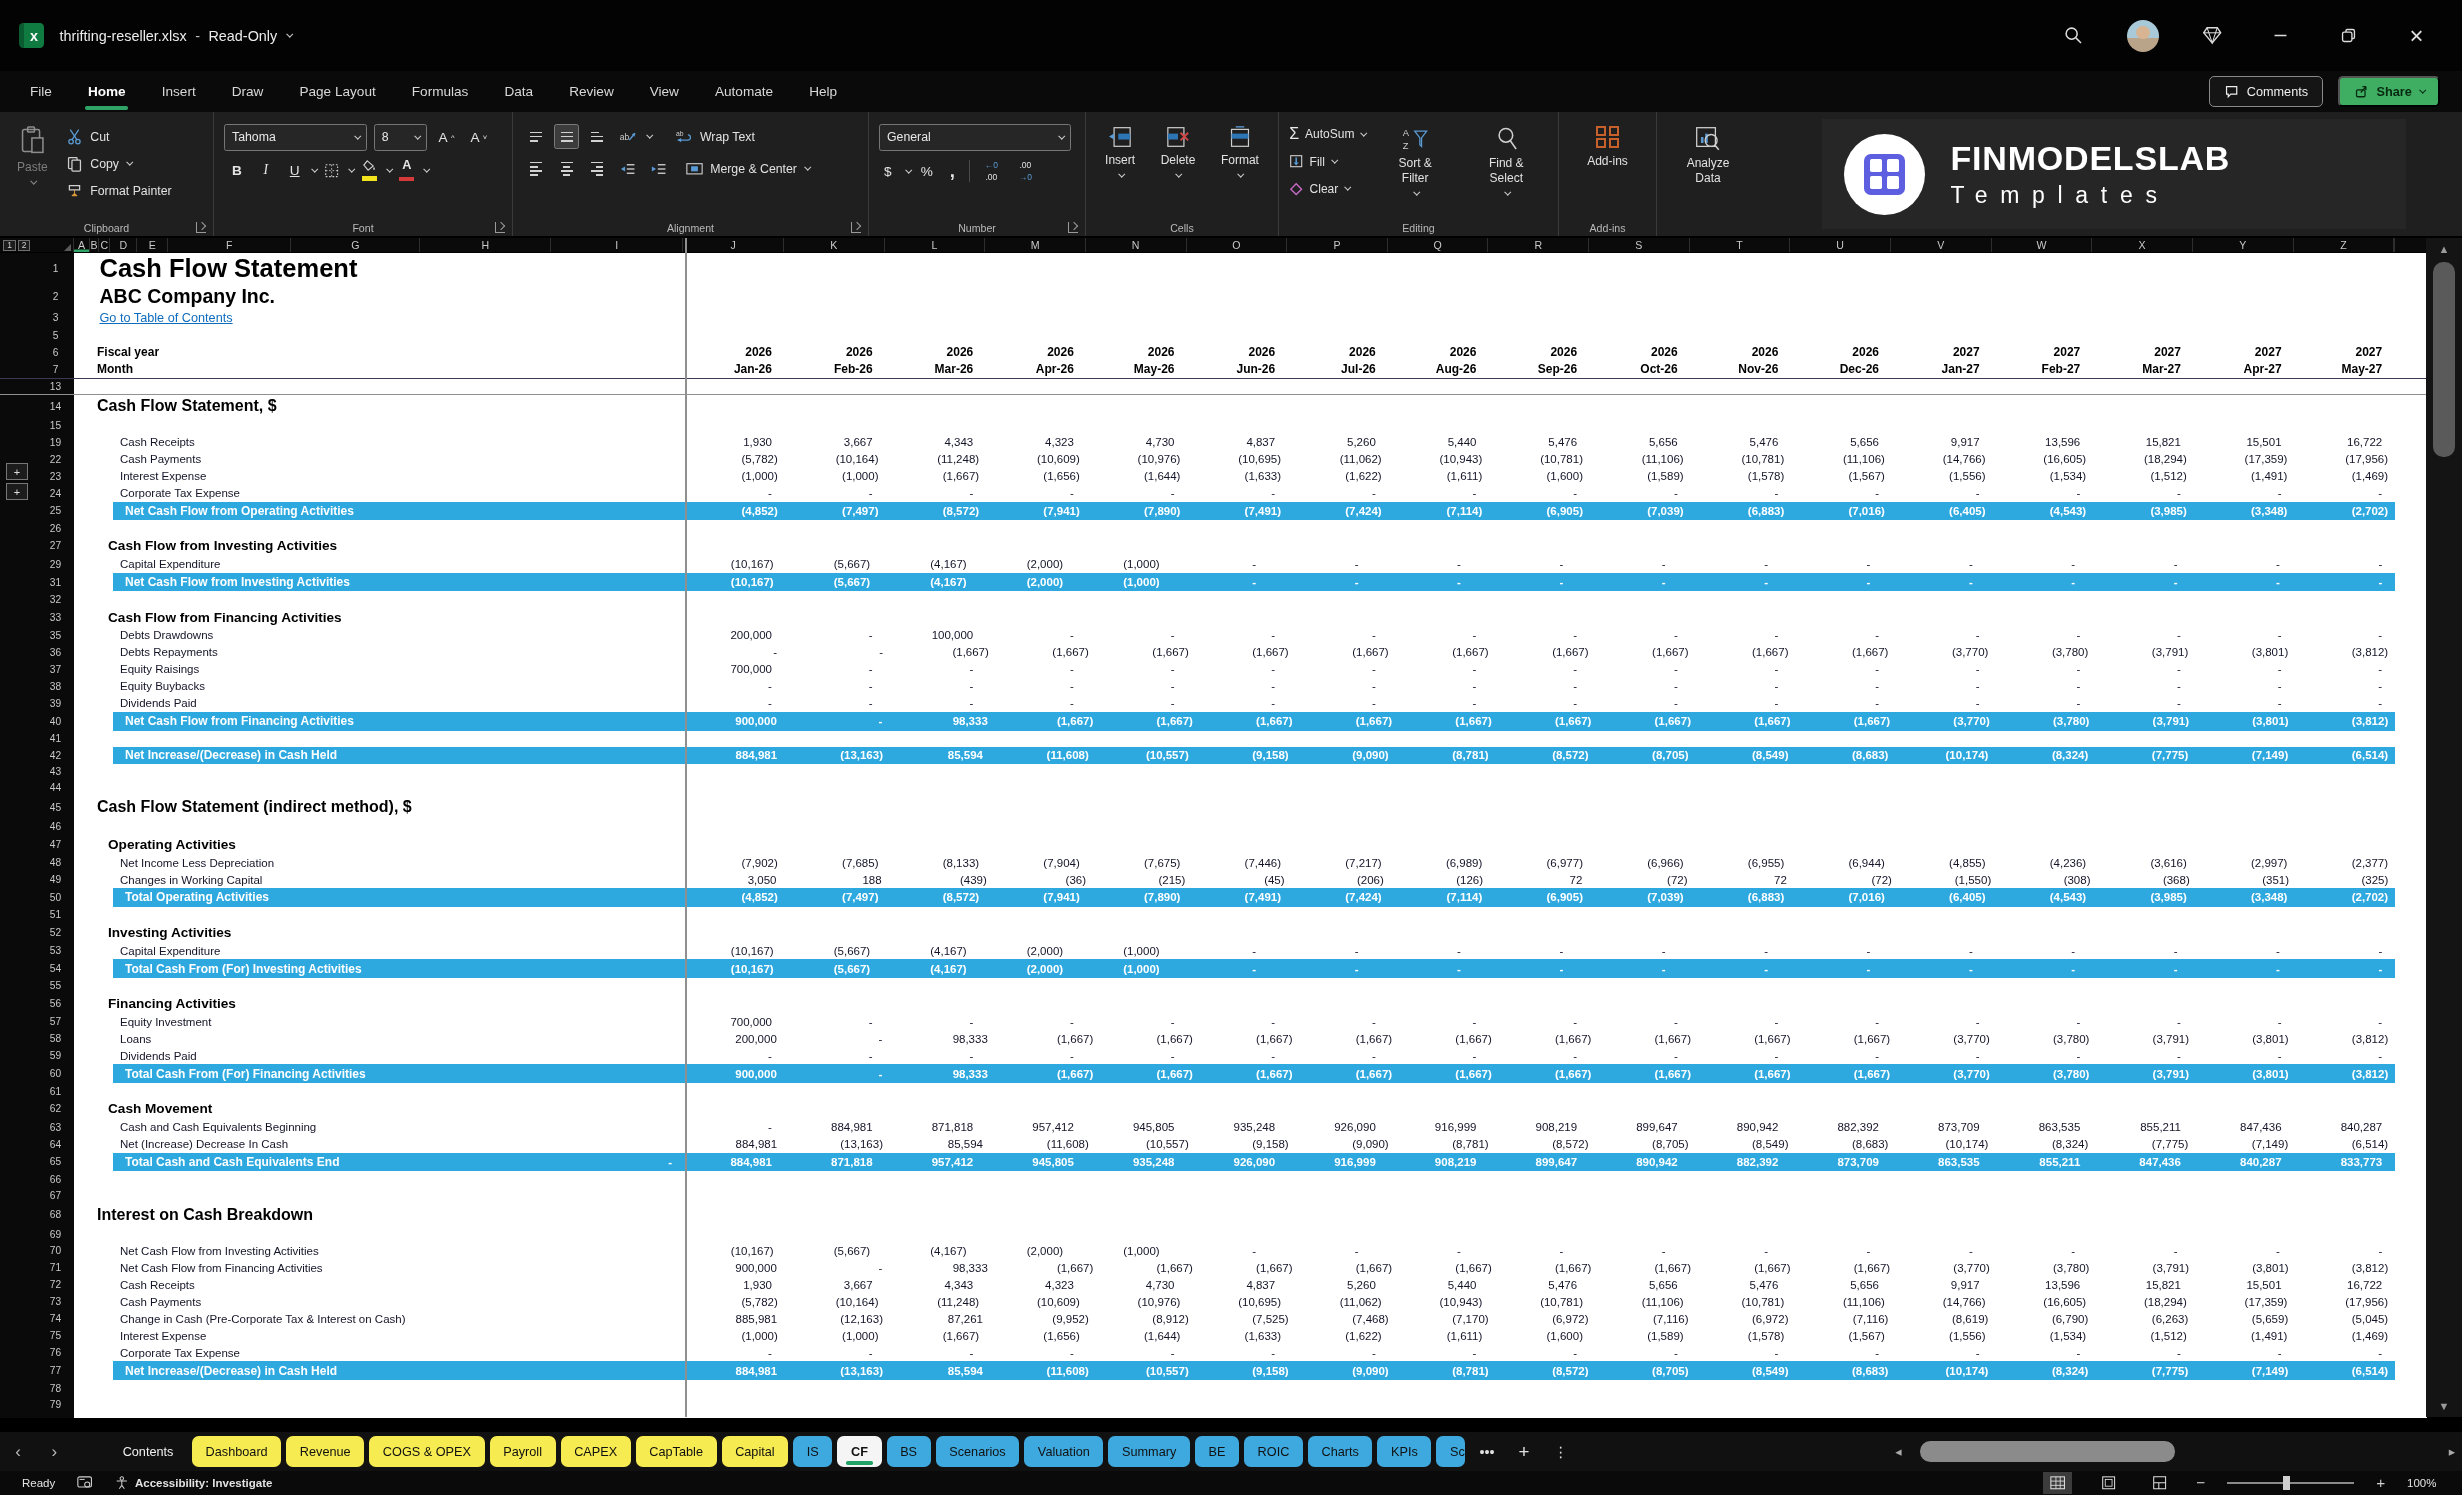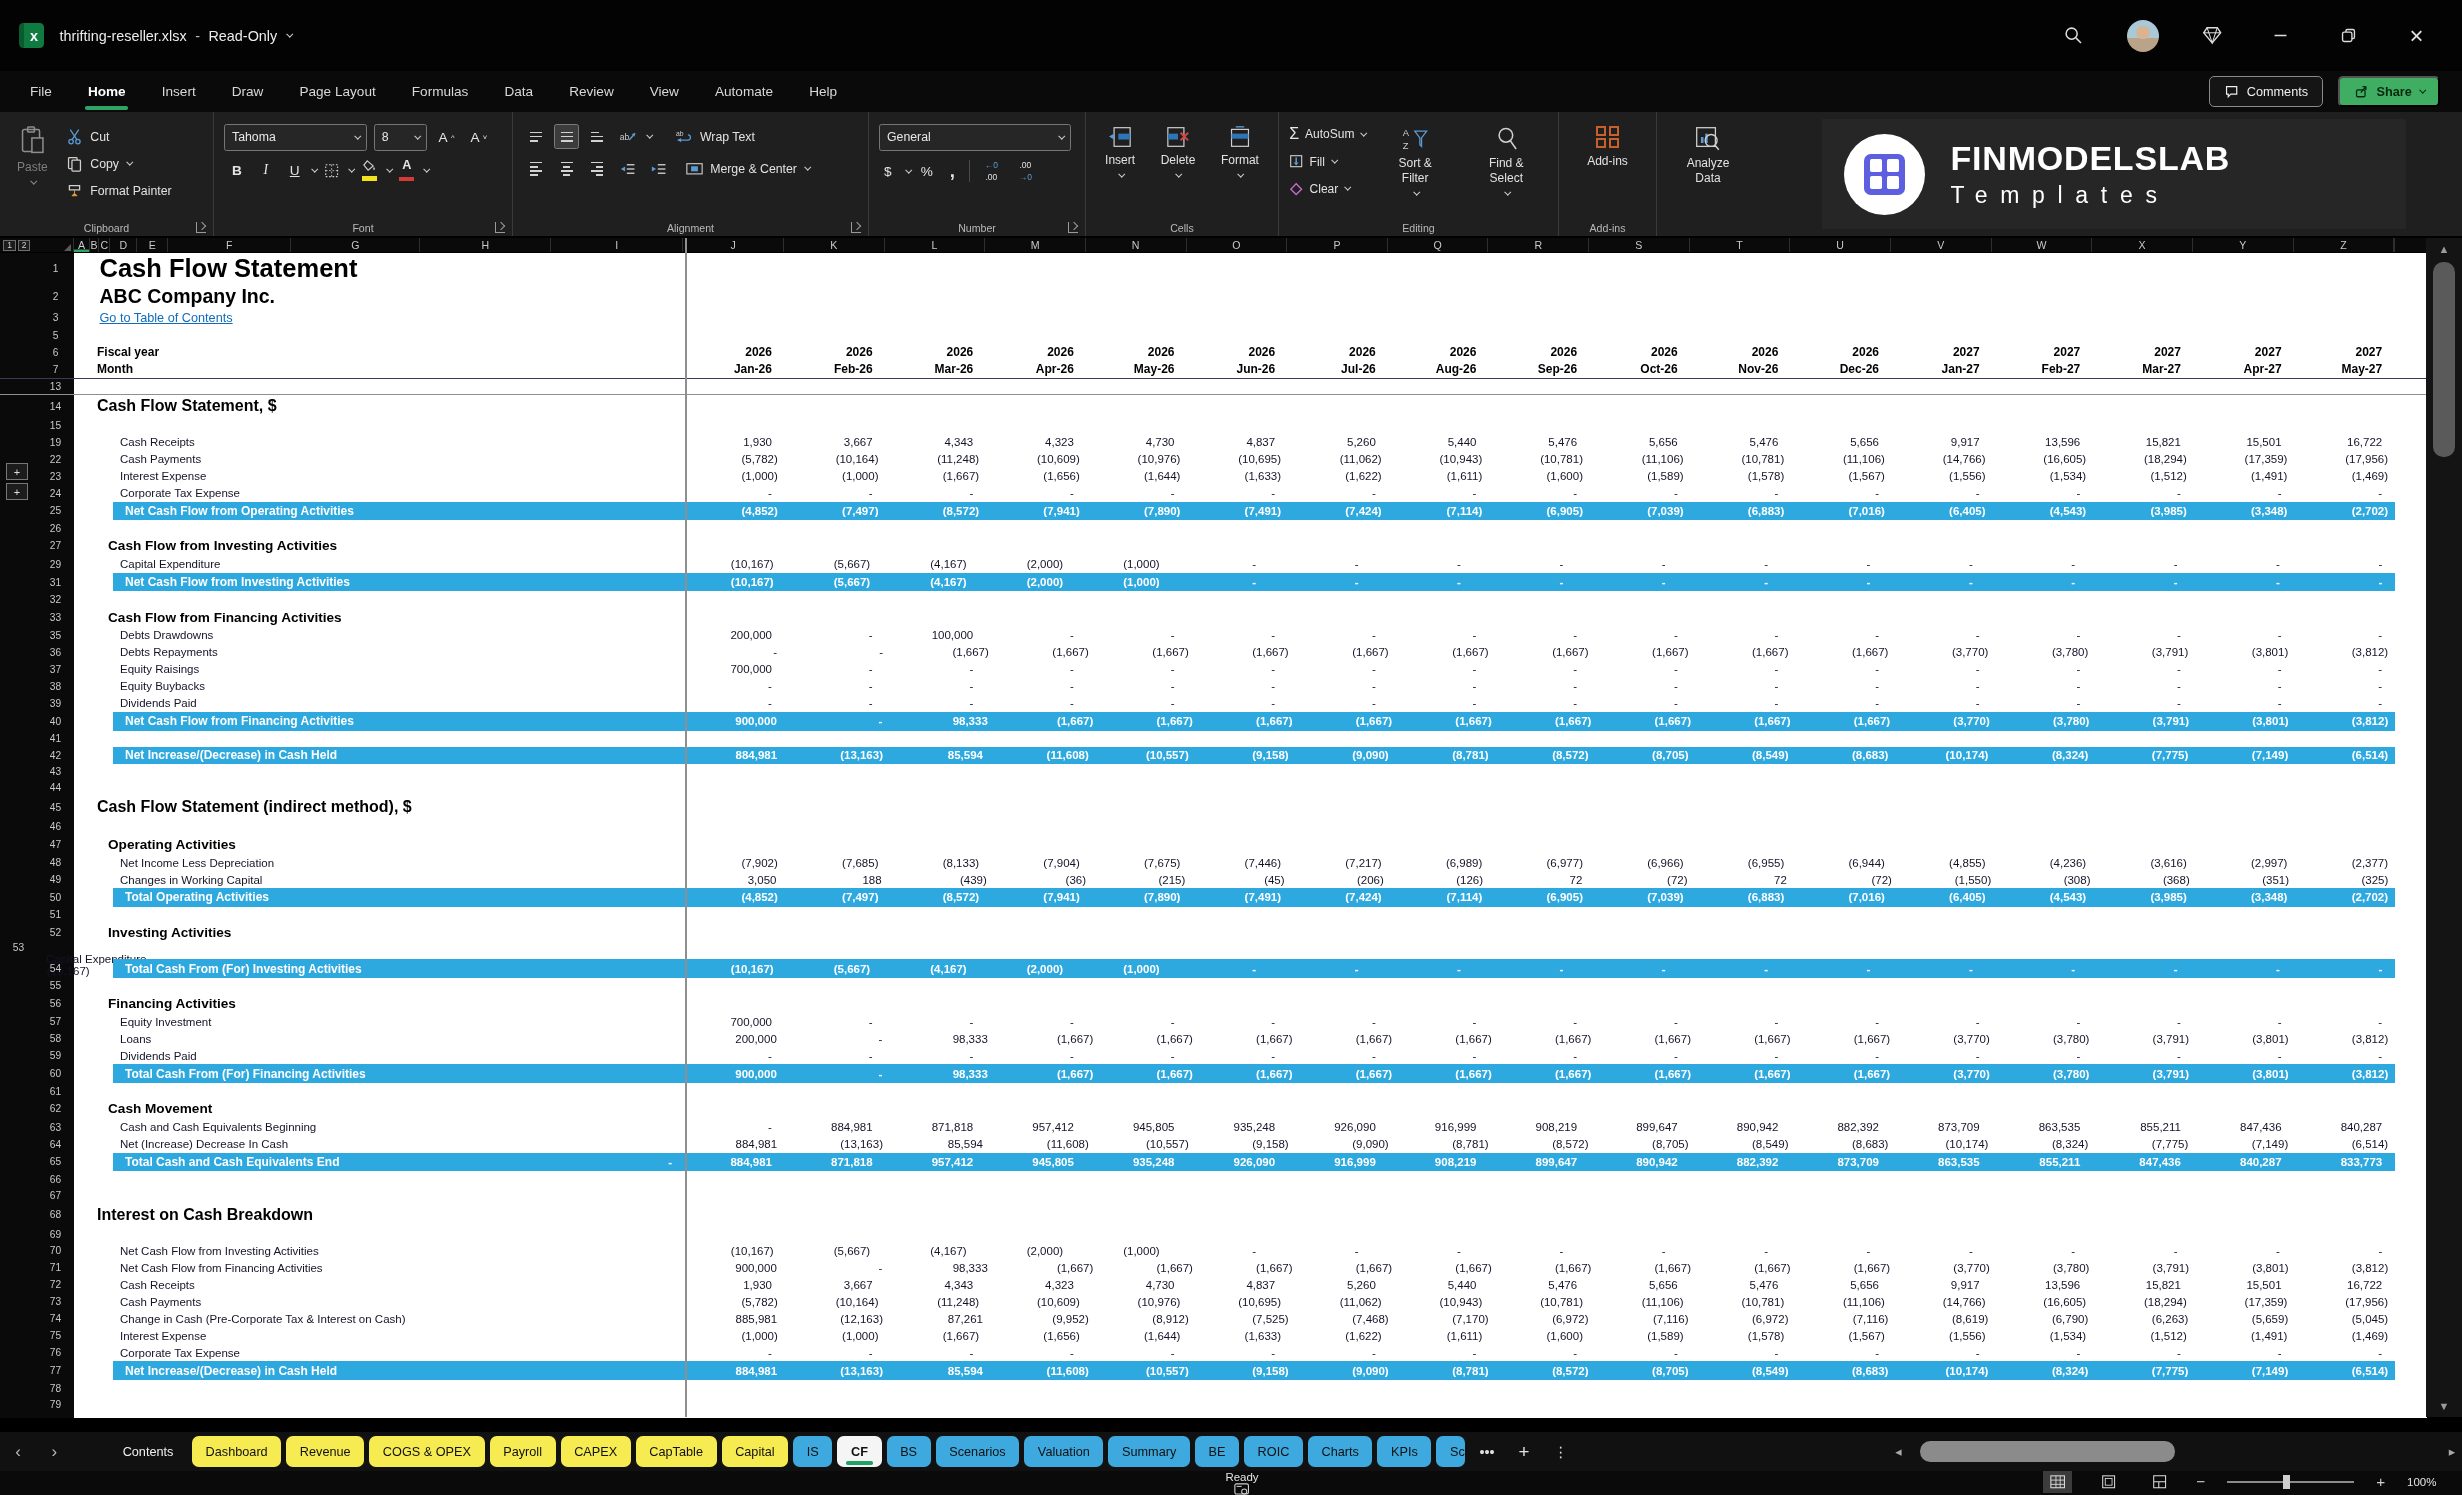--- a/index.html
+++ b/index.html
@@ -115,21 +115,21 @@
   .stab.blue { background:#3ea9df; color:#111; }
   .stab.active { background:#f5f5f5; color:#111; font-weight:bold; position:relative; }
   .stab.active::after { content:""; position:absolute; left:8.5px; right:8.5px; bottom:2.5px; height:3.4px; border-radius:1.7px; background:#21a366; }
   .stab.clipped { max-width:34px; overflow:hidden; padding-right:0; }
   .tmisc { color:#e0e0e0; font-size:14.4px; padding:0 12px; }
   .hscroll { position:absolute; right:6.8px; top:1437px; width:560px; height:29px; display:flex; align-items:center; }
   .hthumb { height:20.4px; width:255px; margin-left:18.7px; background:#8b8b8b; border-radius:10.2px; }
   .harrow { color:#aaa; font-size:12.7px; }
 
   
-  .statusbar { position:absolute; left:0; top:1471px; width:2462px; height:24px; background:#0a0a0a; display:flex; align-items:center; font-size:11.5px; color:#e3e3e3;flex-direction:column; }
+  .statusbar { position:absolute; left:0; top:1471px; width:2462px; height:24px; background:#0a0a0a; display:flex; align-items:center; font-size:11.5px; color:#e3e3e3; }
   .sb-item { margin-left:22px; display:flex; align-items:center; gap:6.8px; }
   .sb-right { position:absolute; right:25.5px; display:flex; align-items:center; gap:22px; }
   .viewic { width:29px; height:22px; display:flex; align-items:center; justify-content:center; }
   .viewic.sel { background:#3c3c3c; }
   .zoomtrack { width:127px; height:1.7px; background:#8a8a8a; position:relative; }
   .zoomthumb { position:absolute; left:44%; top:-6px; width:6.8px; height:13.6px; background:#cfcfcf; }
   svg { display:block; }
 </style>
 </head>
 <body>
@@ -1122,21 +1122,21 @@
         <div class="row r-blank" style="height: 16px;">
           <div class="gcell"></div>
           <div class="rn">51</div>
           <div class="label"></div>
         </div>
         <div class="row r-section" style="height: 19.5px;">
           <div class="gcell"></div>
           <div class="rn">52</div>
           <div class="label">Investing Activities</div>
         </div>
-        <div class="row r-item" style="height: 17px; flex-direction: column;">
+        <div class="row r-item" style="height: 17px;">
           <div class="gcell"></div>
           <div class="rn">53</div>
           <div class="label">Capital Expenditure</div>
           <div class="cells">
             <div class="cell">(10,167)</div>
             <div class="cell">(5,667)</div>
             <div class="cell">(4,167)</div>
             <div class="cell">(2,000)</div>
             <div class="cell">(1,000)</div>
             <div class="cell pos">-</div>

